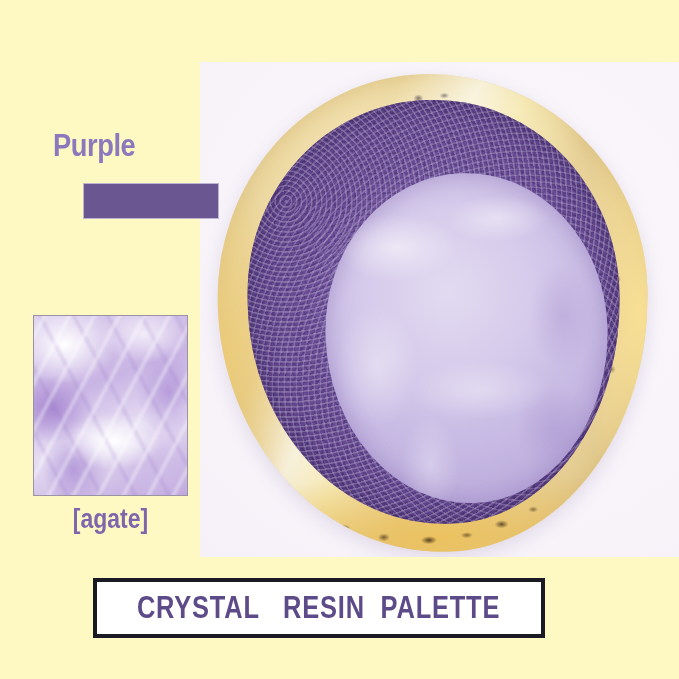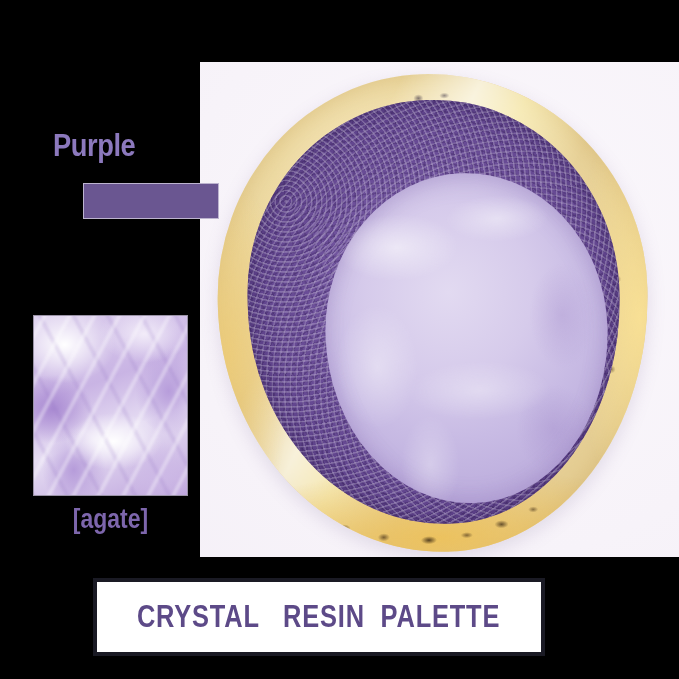--- a/index.html
+++ b/index.html
@@ -4,21 +4,21 @@
 <style>
   html, body {
     margin: 0;
     padding: 0;
     background: #ffffff;
   }
   #stage {
     position: relative;
     width: 679px;
     height: 679px;
-    background: #000000;
+    background: #fef9c3;
     overflow: hidden;
     font-family: "Liberation Sans", sans-serif;
   }
 
   
   #photo-region {
     position: absolute;
     left: 200px;
     top: 62px;
     width: 479px;
@@ -217,21 +217,21 @@
     transform: scaleX(.85);
     white-space: nowrap;
   }
 
   
   #banner-box {
     position: absolute;
     left: 93px;
     top: 578px;
     width: 452px;
-    height: 78px;
+    height: 60px;
     border: 4px solid #1a1a24;
     box-sizing: border-box;
     background: #ffffff;
     display: flex;
     align-items: center;
     justify-content: center;
   }
   #banner-text {
     font-size: 31px;
     font-weight: 700;

